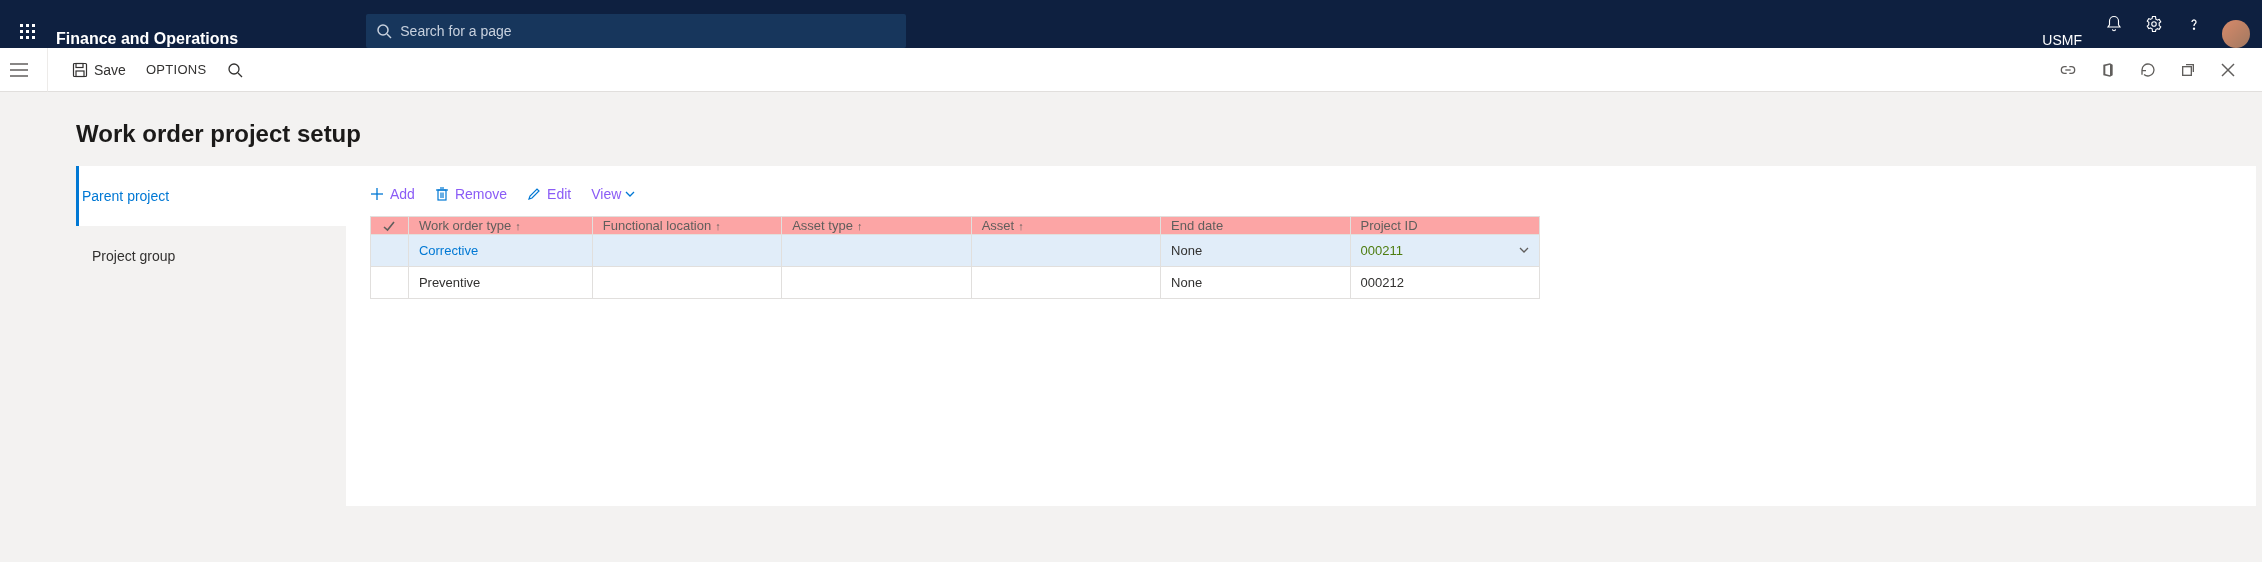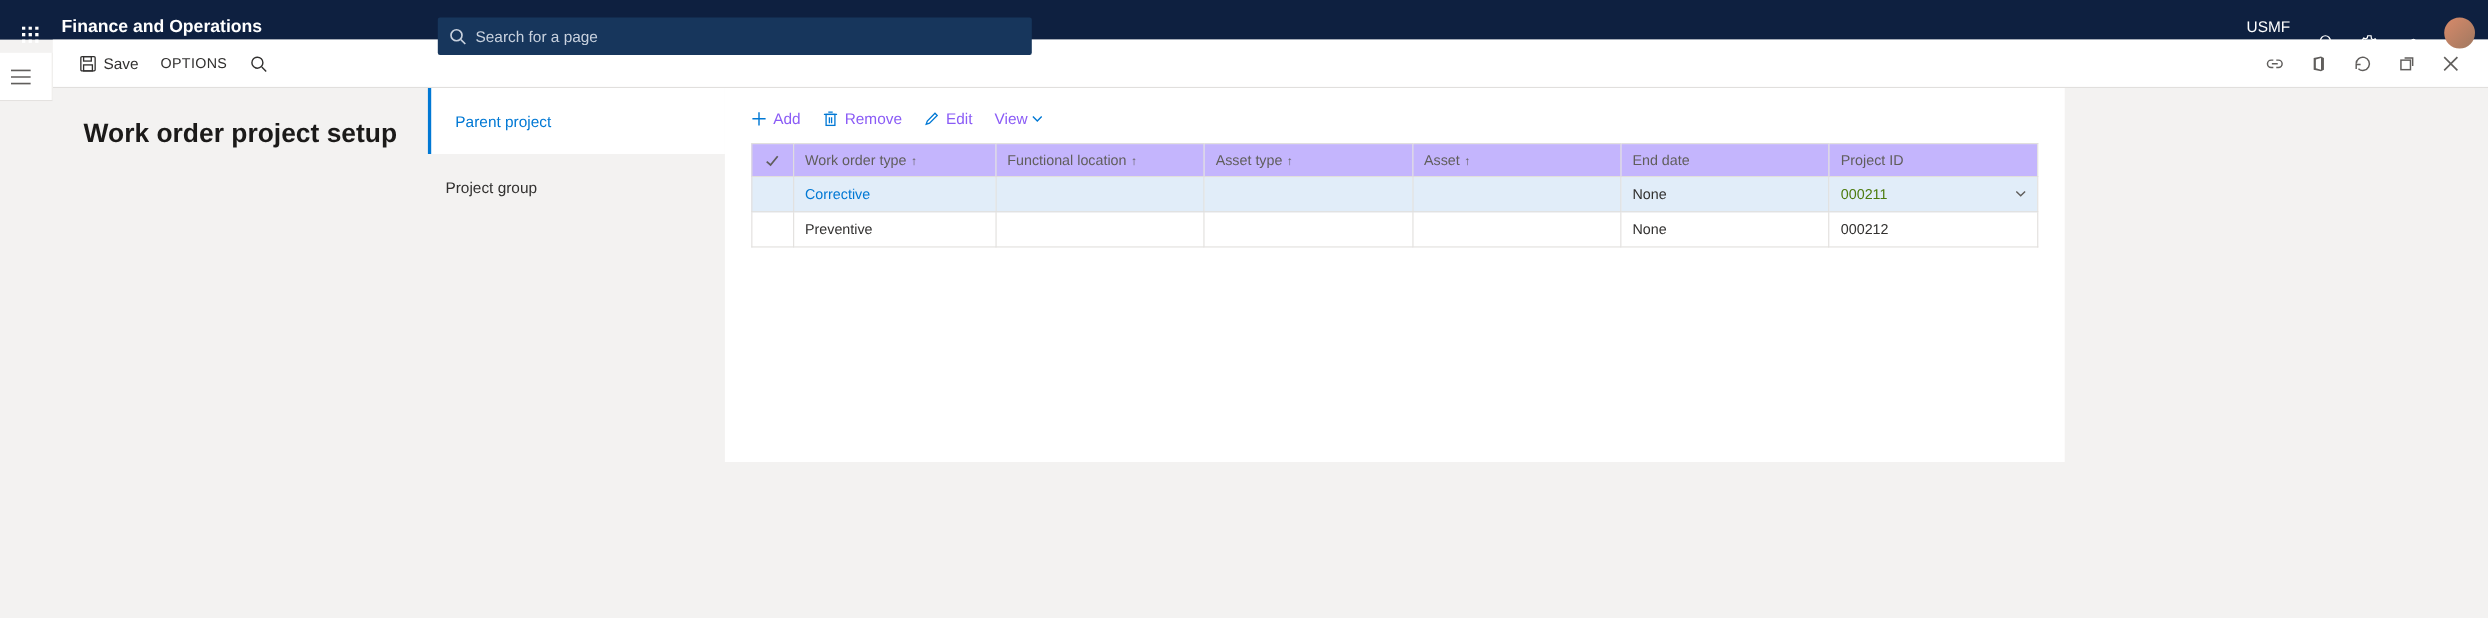--- a/index.html
+++ b/index.html
@@ -1,63 +1,63 @@
 <!DOCTYPE html>
 <html><head>
 <meta charset="utf-8">
 <style>
   * { box-sizing: border-box; margin: 0; padding: 0; }
   body { font-family: "Segoe UI", Arial, sans-serif; font-size: 14px; color: #323130; background: #f3f2f1; width: 2262px; height: 562px; overflow: hidden; }
 
   
-  .navbar { height: 36px; background: #0e2040; color: #fff; display: flex; align-items: flex-start; padding: 16px 12px; }
+  .navbar { height: 48px; background: #0e2040; color: #fff; display: flex; align-items: flex-end; padding: 0 12px; }
   .navbar .waffle { width: 32px; height: 32px; display: flex; align-items: center; justify-content: center; cursor: pointer; }
   .navbar .brand { font-size: 16px; font-weight: 600; margin-left: 12px; margin-right: 40px; }
-  .navbar .searchwrap { flex: 0 0 auto; margin-left: 120px; }
+  .navbar .searchwrap { flex: 0 0 auto; margin-left: 88px; }
   .navbar .searchbox { width: 540px; height: 34px; background: #17365c; border-radius: 2px; display: flex; align-items: center; padding: 0 10px; }
   .navbar .searchbox input { background: transparent; border: none; outline: none; color: #fff; font-size: 14px; margin-left: 8px; flex: 1; }
   .navbar .searchbox input::placeholder { color: #c8d1de; }
   .navbar .spacer { flex: 1; }
   .navbar .company { font-size: 14px; margin-right: 12px; }
   .navbar .icon-btn { width: 40px; height: 48px; display: flex; align-items: center; justify-content: center; cursor: pointer; }
   .navbar .avatar { width: 28px; height: 28px; border-radius: 50%; background: linear-gradient(135deg,#d88a6a,#a07860); margin-left: 8px; }
 
   
   .commandbar { height: 44px; background: #fff; border-bottom: 1px solid #e1dfdd; display: flex; align-items: center; padding: 0 14px; }
   .hamburger { width: 30px; height: 30px; display: flex; align-items: center; justify-content: center; cursor: pointer; margin-right: 10px; color:#605e5c; }
   .cmd { display: flex; align-items: center; cursor: pointer; height: 44px; padding: 12px 10px; font-size: 14px; color: #323130; }
   .cmd svg, .cmd .ic { margin-right: 6px; }
   .cmd.options { text-transform: uppercase; letter-spacing: 0.3px; font-size: 13px; }
   .commandbar .spacer { flex: 1; }
   .tool-btn { width: 40px; height: 44px; display:flex; align-items:center; justify-content:center; cursor:pointer; color:#605e5c; }
 
   
-  .content { display: flex; flex-direction: row; padding: 0; margin-left: 48px; }
+  .content { display: flex; flex-direction: column; padding: 0; margin-left: 48px; }
   .left-rail { position:absolute; left:0; top:48px; width:48px; height:44px; background:#fff; border-bottom:1px solid #e1dfdd; border-right:1px solid #edebe9; display:flex; align-items:center; justify-content:center;}
   .left-rail2 { position:absolute; left:0; top:92px; width:48px; bottom:0; background:#f3f2f1;}
 
   .page-title { font-size: 24px; font-weight: 600; padding: 28px 0 18px 28px; color:#1b1a19; }
 
   .panel-row { display: flex; align-items: flex-start; margin-left: 28px; }
   .sidenav { width: 270px; }
   .sidenav .navitem { height: 60px; display: flex; align-items: center; padding-left: 16px; font-size: 14px; cursor: pointer; }
-  .sidenav .navitem.active { background: #fff; color: #0078d4; border-left: 3px solid #0078d4; padding-left: 22px; }
+  .sidenav .navitem.active { background: #fff; color: #0078d4; border-left: 3px solid #0078d4; padding-left: 3px; }
   .sidenav .navitem:not(.active) { background: #f3f2f1; color: #323130; }
 
   .main-panel { flex: 1; background: #fff; padding: 20px 24px 0 24px; min-height: 340px; margin-right: 6px; }
   .panel-title { font-size: 19px; color: #323130; margin-bottom: 22px; }
 
   .action-row { display: flex; align-items: center; gap: 20px; margin-bottom: 14px; }
   .action { display: flex; align-items: center; color: #8b5cf6; font-size: 14px; cursor: pointer; }
   .action .ic { margin-right: 6px; display:flex; }
   .action .caret { margin-left: 4px; }
 
   table.grid { border-collapse: collapse; width: 1170px; }
   table.grid th, table.grid td { border: 1px solid #e1dfdd; font-size: 13px; text-align: left; font-weight: 400; }
-  table.grid th { height: 30px; color: #605e5c; background: #c4b5fd; padding: 0 10px; cursor: pointer; }
+  table.grid th { height: 18px; color: #605e5c; background: #fca5a5; padding: 0 10px; cursor: pointer; }
   table.grid th .sort { color: #605e5c; margin-left: 4px; font-size: 11px; }
   table.grid td { height: 32px; padding: 0 10px; }
   table.grid .checkcol { width: 34px; text-align: center; padding:0; }
   table.grid tr.selected td { background: #e1edf9; }
   table.grid tr.selected td.linkcell { color: #0078d4; margin-left: 20px; }
   table.grid td .chev { float: right; color:#605e5c; }
   .checkcol svg { vertical-align: middle; }
 </style>
 </head>
 <body>

